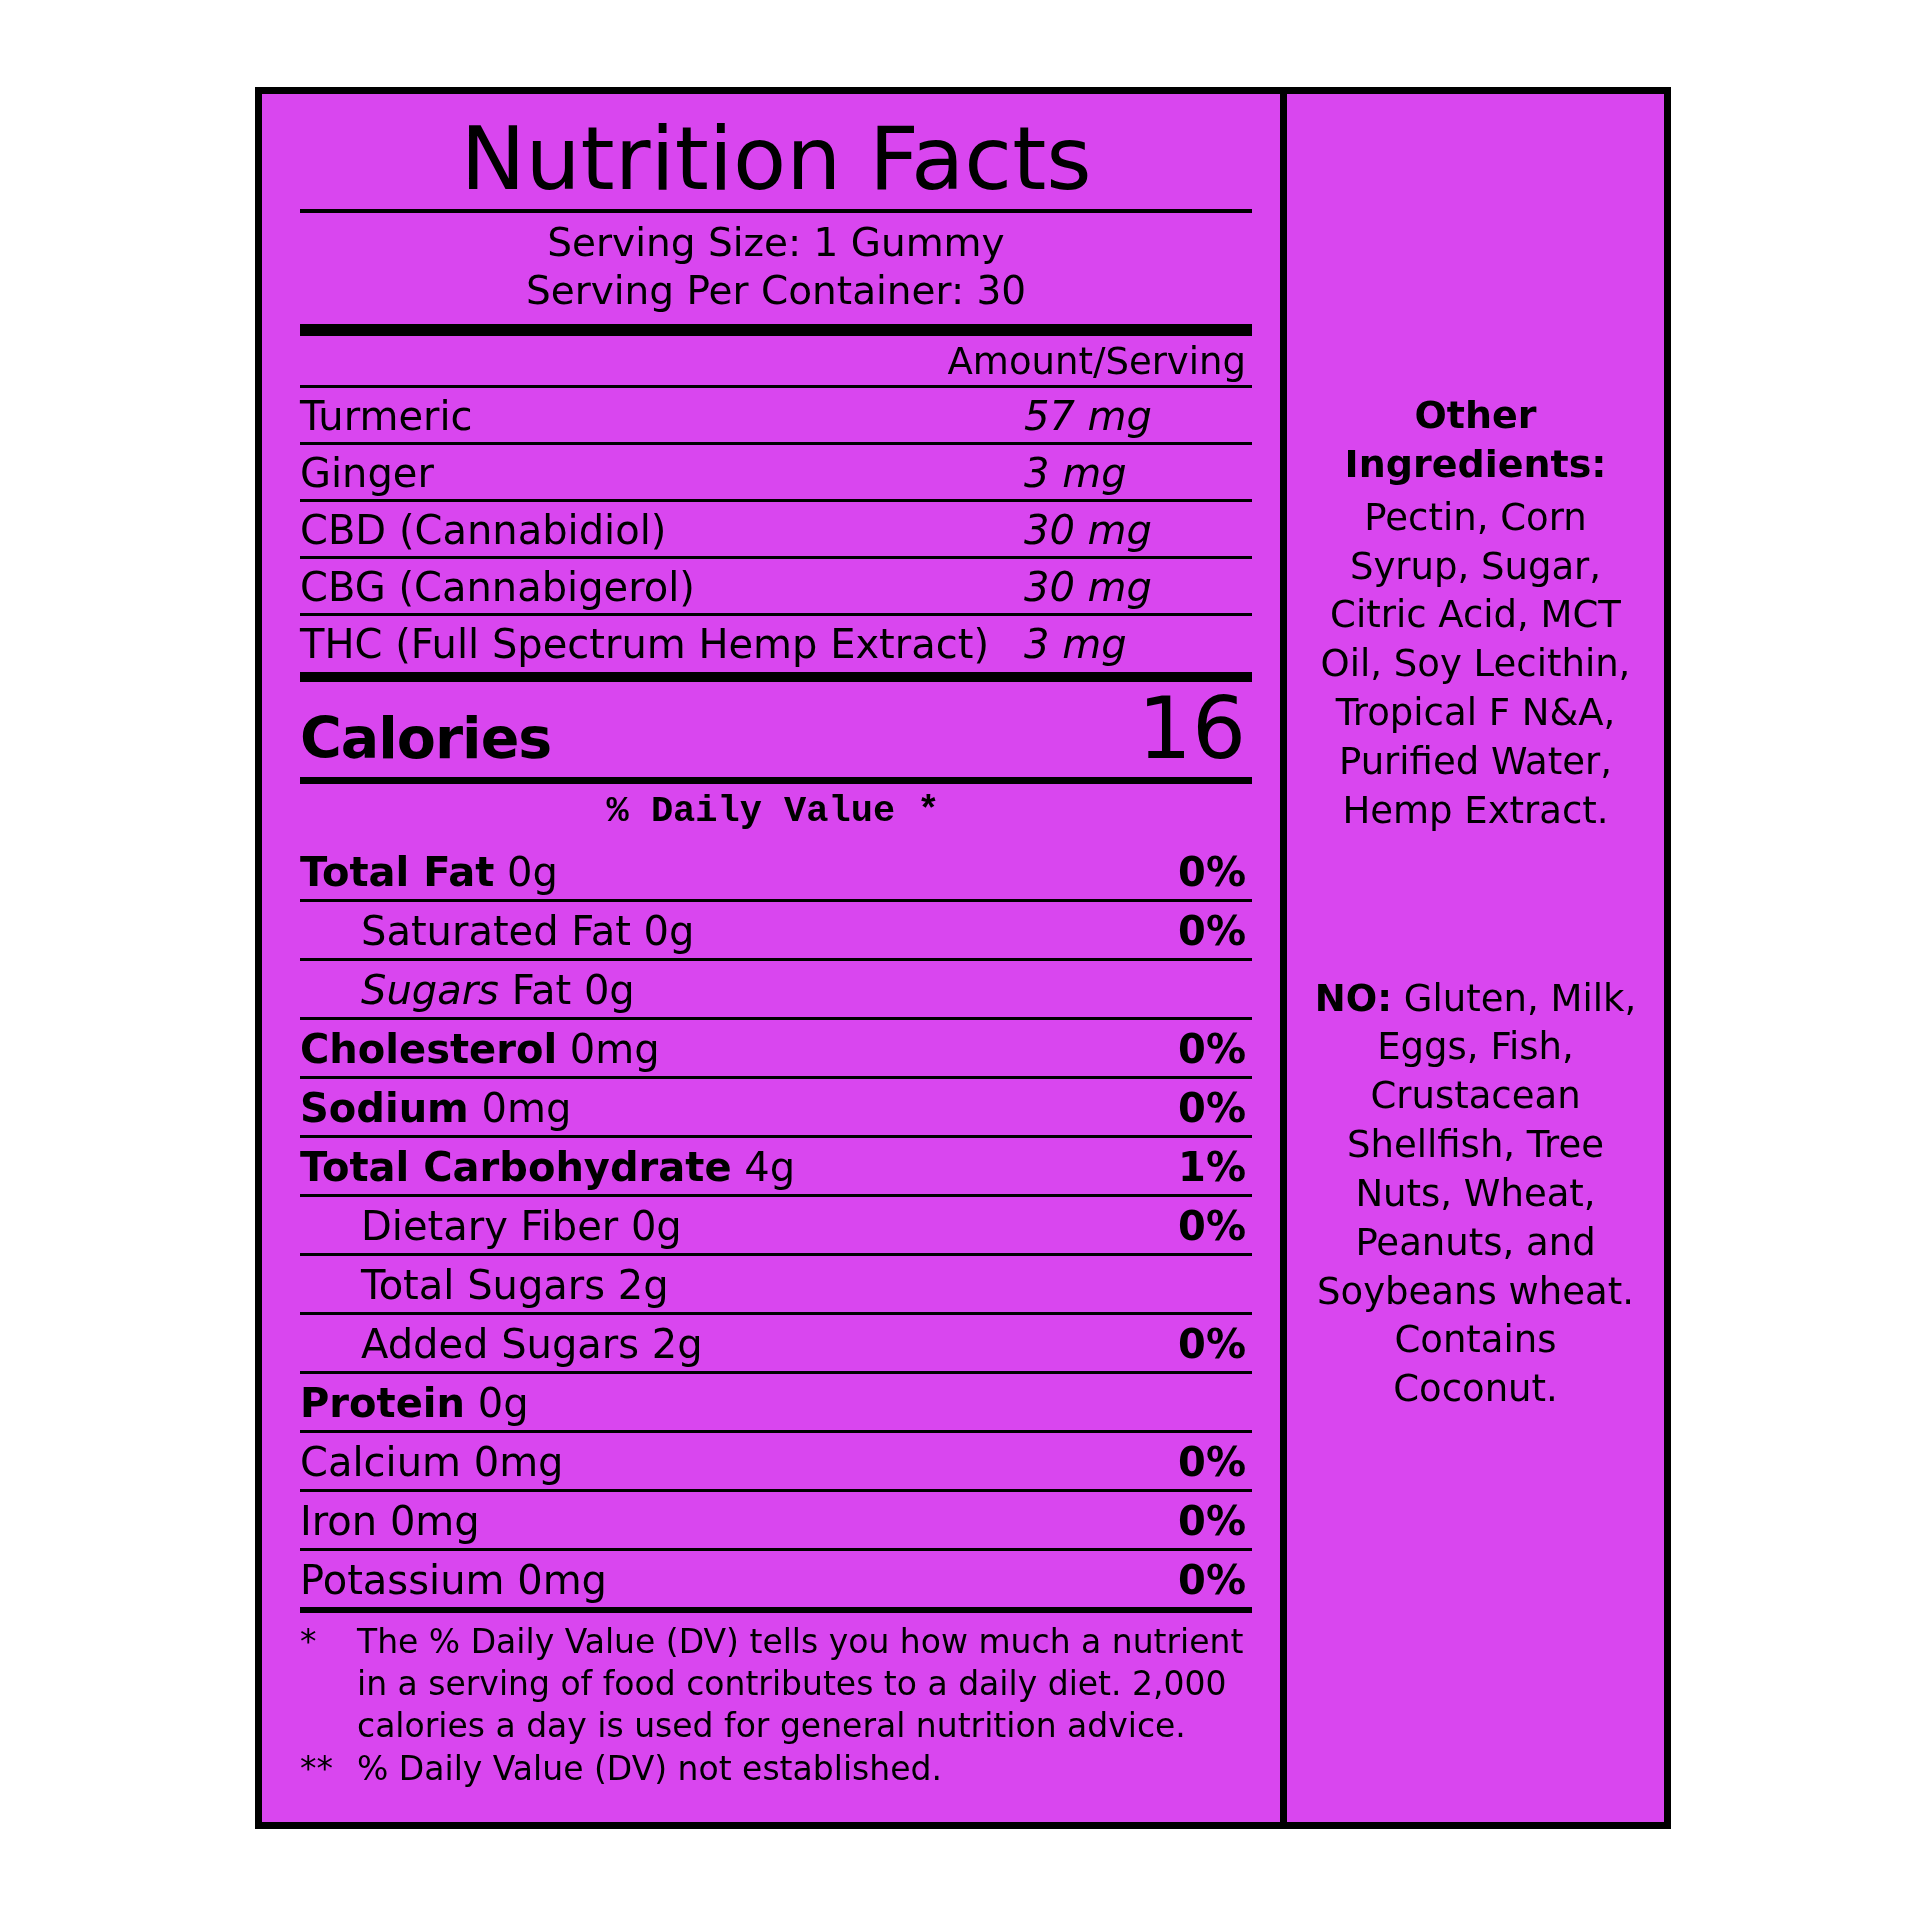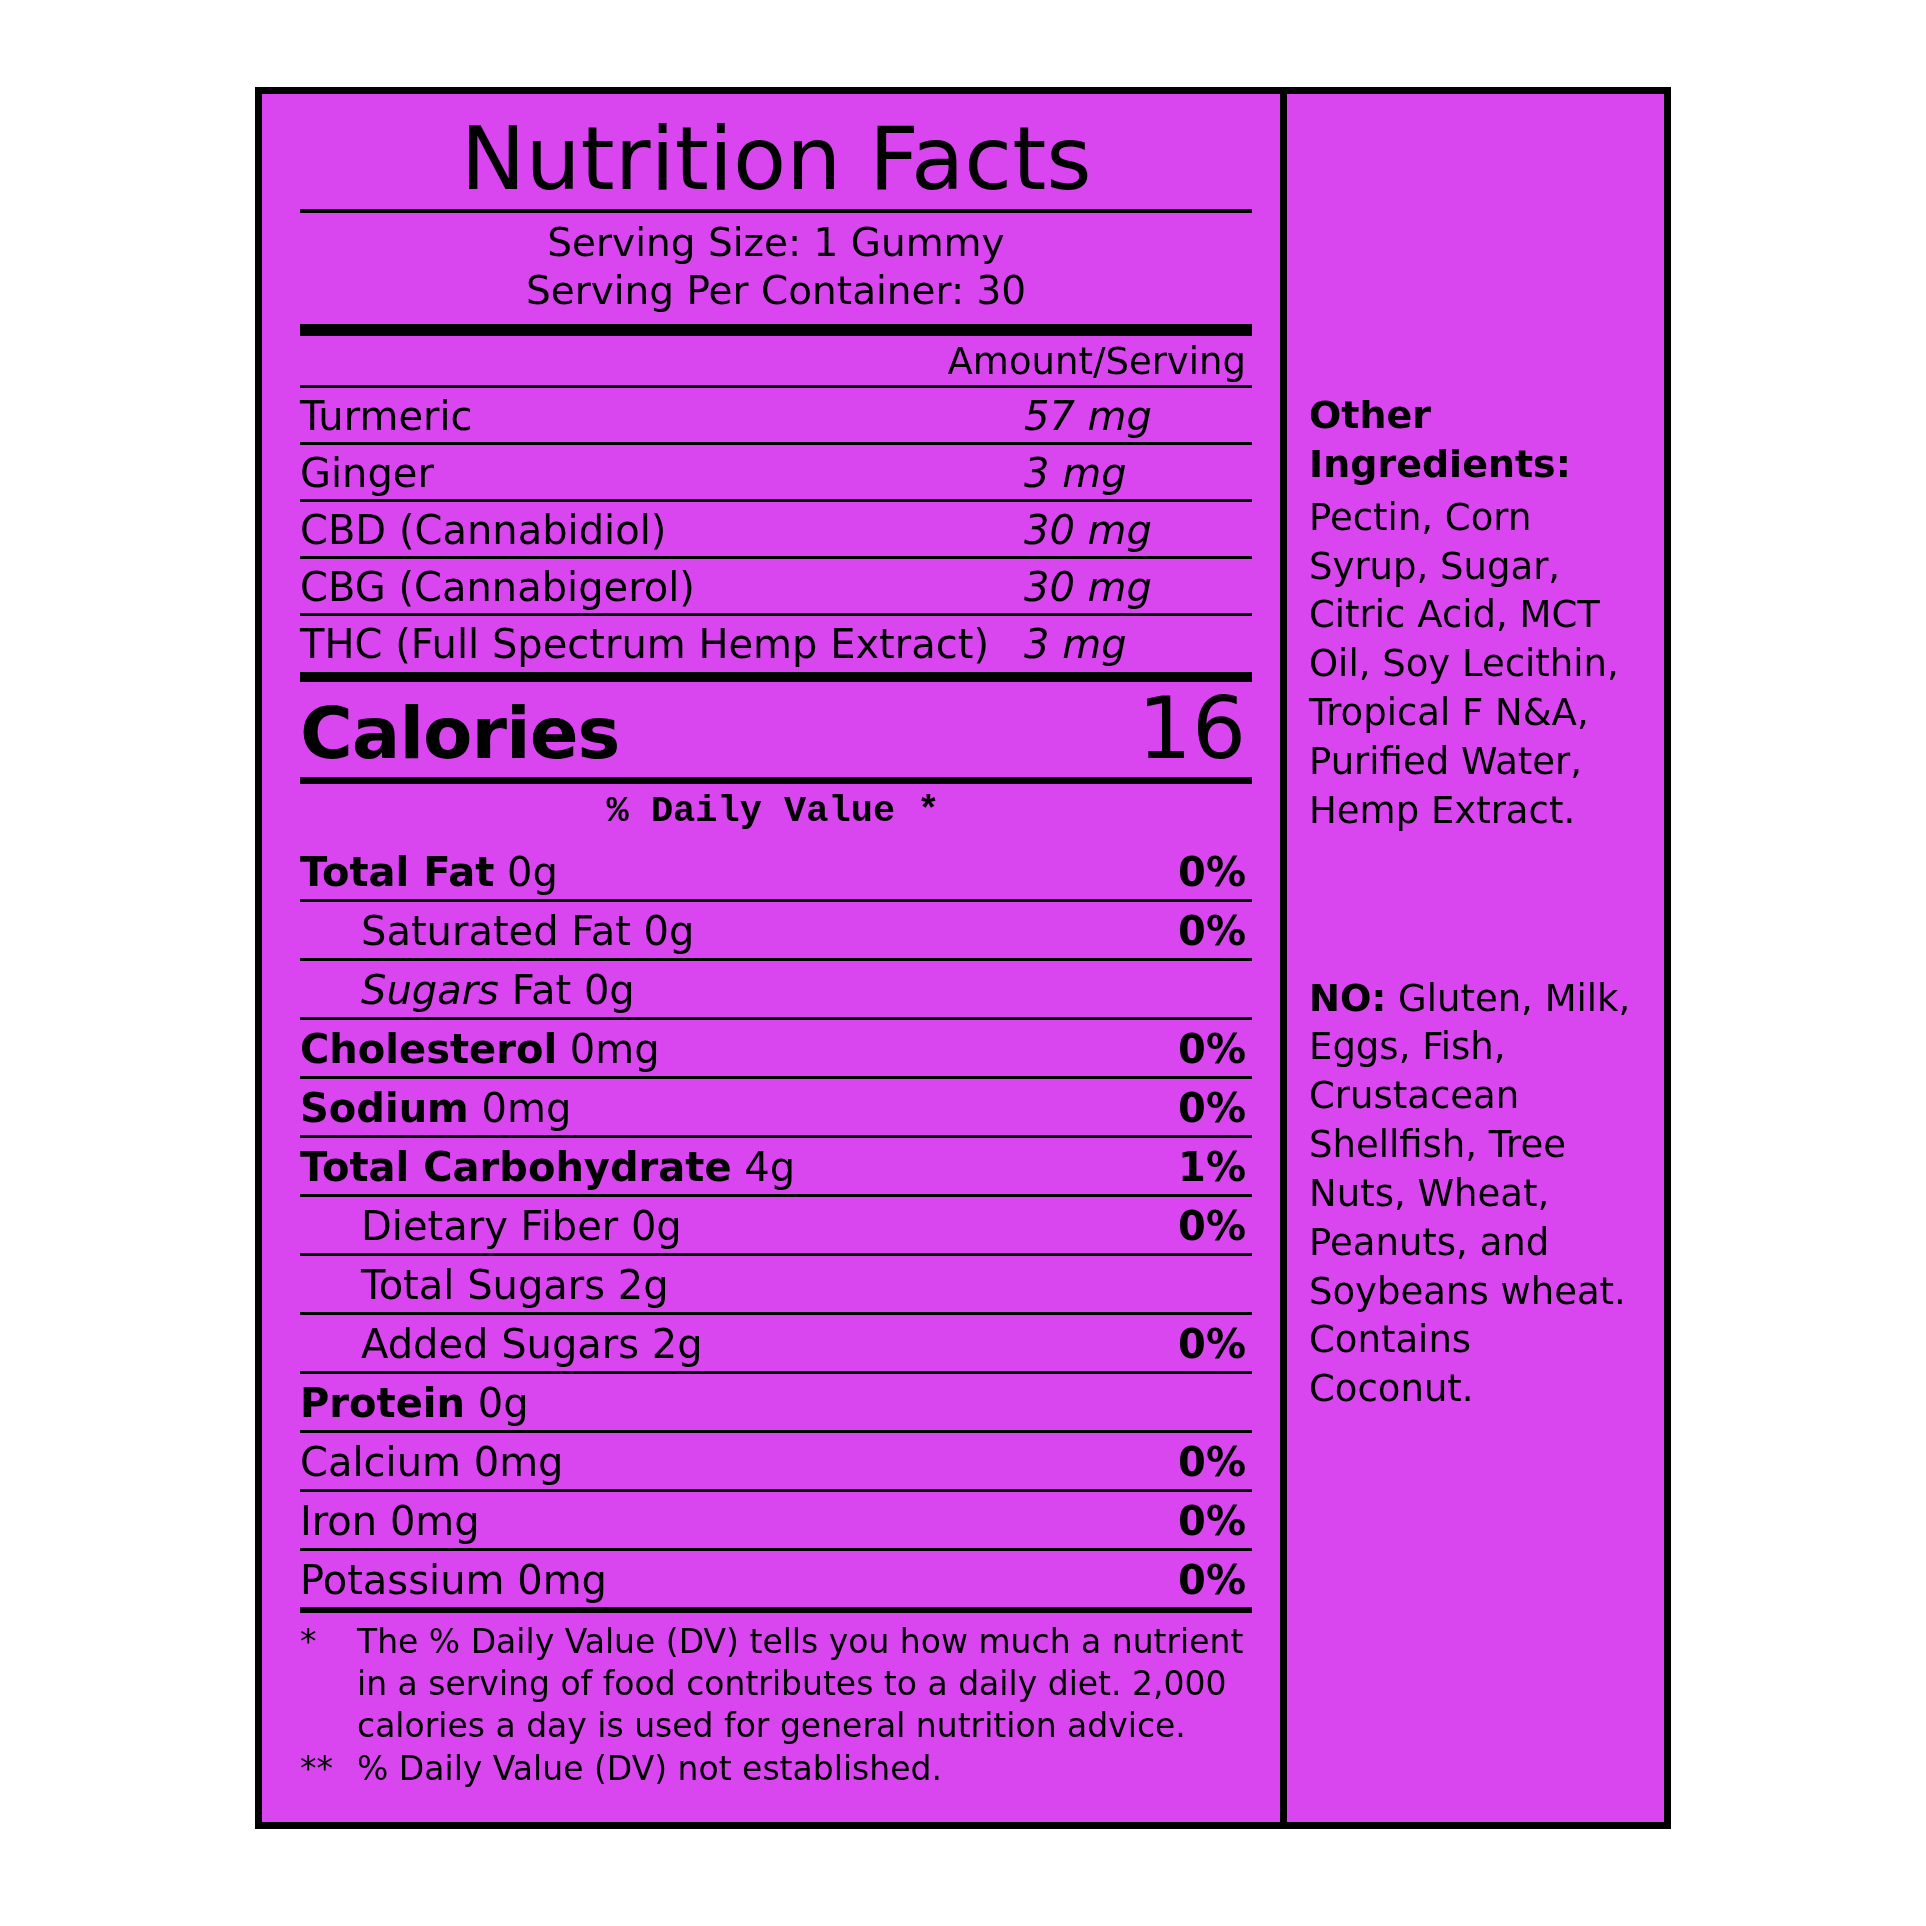--- a/index.html
+++ b/index.html
@@ -33,20 +33,21 @@
     padding: 18px 28px 10px 38px;
     border-right: 7px solid #000;
     display: flex;
     flex-direction: column;
   }
 
   .right-col {
     flex: 1;
     box-sizing: border-box;
     padding: 297px 22px 10px 22px;
+    text-align: center;
     border-radius: 27px;
   }
 
   
   .title {
     font-size: 87px;
     font-weight: 400;
     line-height: 1.0;
     text-align: center;
     letter-spacing: 0px;
@@ -93,21 +94,21 @@
   .cal-block {
     display: flex;
     align-items: baseline;
     justify-content: space-between;
     border-top: 10px solid #000;
     border-bottom: 7px solid #000;
     margin-top: 2px;
     padding: 2px 6px 4px 0;
   }
   .cal-word {
-    font-size: 72px;
+    font-size: 57px;
     font-weight: 700;
     letter-spacing: -1px;
     line-height: 1.05;
   }
   .cal-num {
     font-size: 85px;
     font-weight: 400;
     line-height: 1.05;
   }
 

